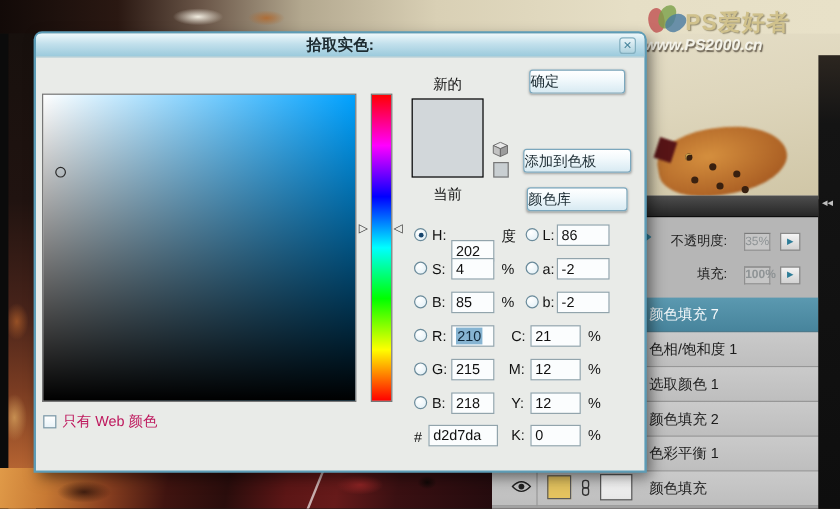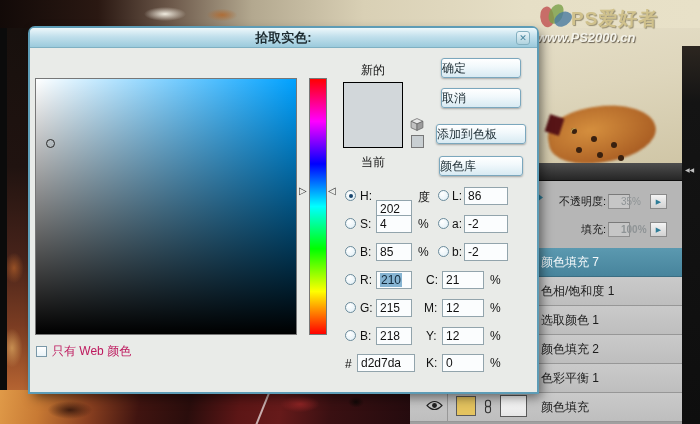--- a/index.html
+++ b/index.html
@@ -43,21 +43,21 @@
   .collapse { left:685px; top:166px; z-index:7; color:#bfbfbf; font-size:6px; letter-spacing:0; z-index:7; }
 
   
   .panel { left:410px; top:163px; width:272px; height:261px; background:#b6b6b6; z-index:3; }
   .panel-header { position:absolute; left:0; top:0; width:272px; height:18px;
      background:linear-gradient(180deg,#4e4e4e,#262626); border-bottom:1px solid #0d0d0d; }
   .blend-frag { position:absolute; left:124px; top:28px; width:9px; height:13px; background:#2e7d98;
      clip-path:polygon(0 0,100% 50%,0 100%); }
   .plabel { position:absolute; height:15px; font-size:11px; color:#1a1a1a; text-align:right; line-height:15px; }
   .pfield { position:absolute; width:22px; height:15px; background:#c6c6c6; border:1px solid #8f8f8f;
-     border-top-color:#7a7a7a; color:#8f9496; font-size:10px; line-height:13px; padding-left:12px; }
+     border-top-color:#7a7a7a; color:#8f9496; font-size:10px; line-height:13px; padding-left:0;margin-left:12px; }
   .pbtn { position:absolute; width:17px; height:15px; background:linear-gradient(180deg,#f4f4f4,#d2d2d2);
      border:1px solid #8a8a8a; color:#2e7d98; font-size:7px; text-align:center; line-height:13px; }
   .lrow { position:absolute; left:0; width:272px; height:29px; font-size:12px; color:#1c1c1c;
      background:linear-gradient(180deg,#cacaca,#bebebe); border-bottom:1px solid #979797; line-height:28px; }
   .lrow .nm { position:absolute; left:131px; }
   .lrow.sel { background:linear-gradient(180deg,#5b99b0,#47849c); color:#f5f9fb; border-bottom:1px solid #3a6e83; }
   .brow-sep { position:absolute; left:37px; top:230px; width:1px; height:29px; background:#989898; }
   .thumb-fill { position:absolute; left:46px; top:233px; width:20px; height:20px; background:#e4c35f; border:1px solid #5a5a5a; }
   .thumb-mask { position:absolute; left:90px; top:232px; width:27px; height:22px;
      background:linear-gradient(180deg,#ffffff,#e6e6e6); border:1px solid #5a5a5a; }
@@ -193,21 +193,20 @@
     <div class="bigswatch" style="background:#d2d7da;"></div>
     <div class="swatch-label" style="left:313px;top:126px;">当前</div>
     <svg class="cube" width="14" height="13" viewBox="0 0 13 12">
       <polygon points="6.5,0.5 12,3 6.5,5.5 1,3" fill="#e8e8e8" stroke="#666" stroke-width=".7"></polygon>
       <polygon points="1,3 6.5,5.5 6.5,11.5 1,9" fill="#c2c2c2" stroke="#666" stroke-width=".7"></polygon>
       <polygon points="12,3 6.5,5.5 6.5,11.5 12,9" fill="#9c9c9c" stroke="#666" stroke-width=".7"></polygon>
     </svg>
     <div class="minis"></div>
 
     <div class="xpbtn" style="left:411px;top:30px;width:80px;">确定</div>
-    <div class="xpbtn" style="left:411px;top:60px;width:80px;">取消</div>
     <div class="xpbtn" style="left:406px;top:96px;width:90px;">添加到色板</div>
     <div class="xpbtn" style="left:409px;top:128px;width:84px;">颜色库</div>
 
     <div class="radio on" style="left:315px;top:162px;"></div>
     <div class="flabel" style="left:330px;top:161px;">H:</div>
     <div class="fbox" style="left:346px;top:172px;width:36px;">202</div>
     <div class="funit" style="left:388px;top:161px;">度</div>
 
     <div class="radio" style="left:315px;top:190px;"></div>
     <div class="flabel" style="left:330px;top:189px;">S:</div>

